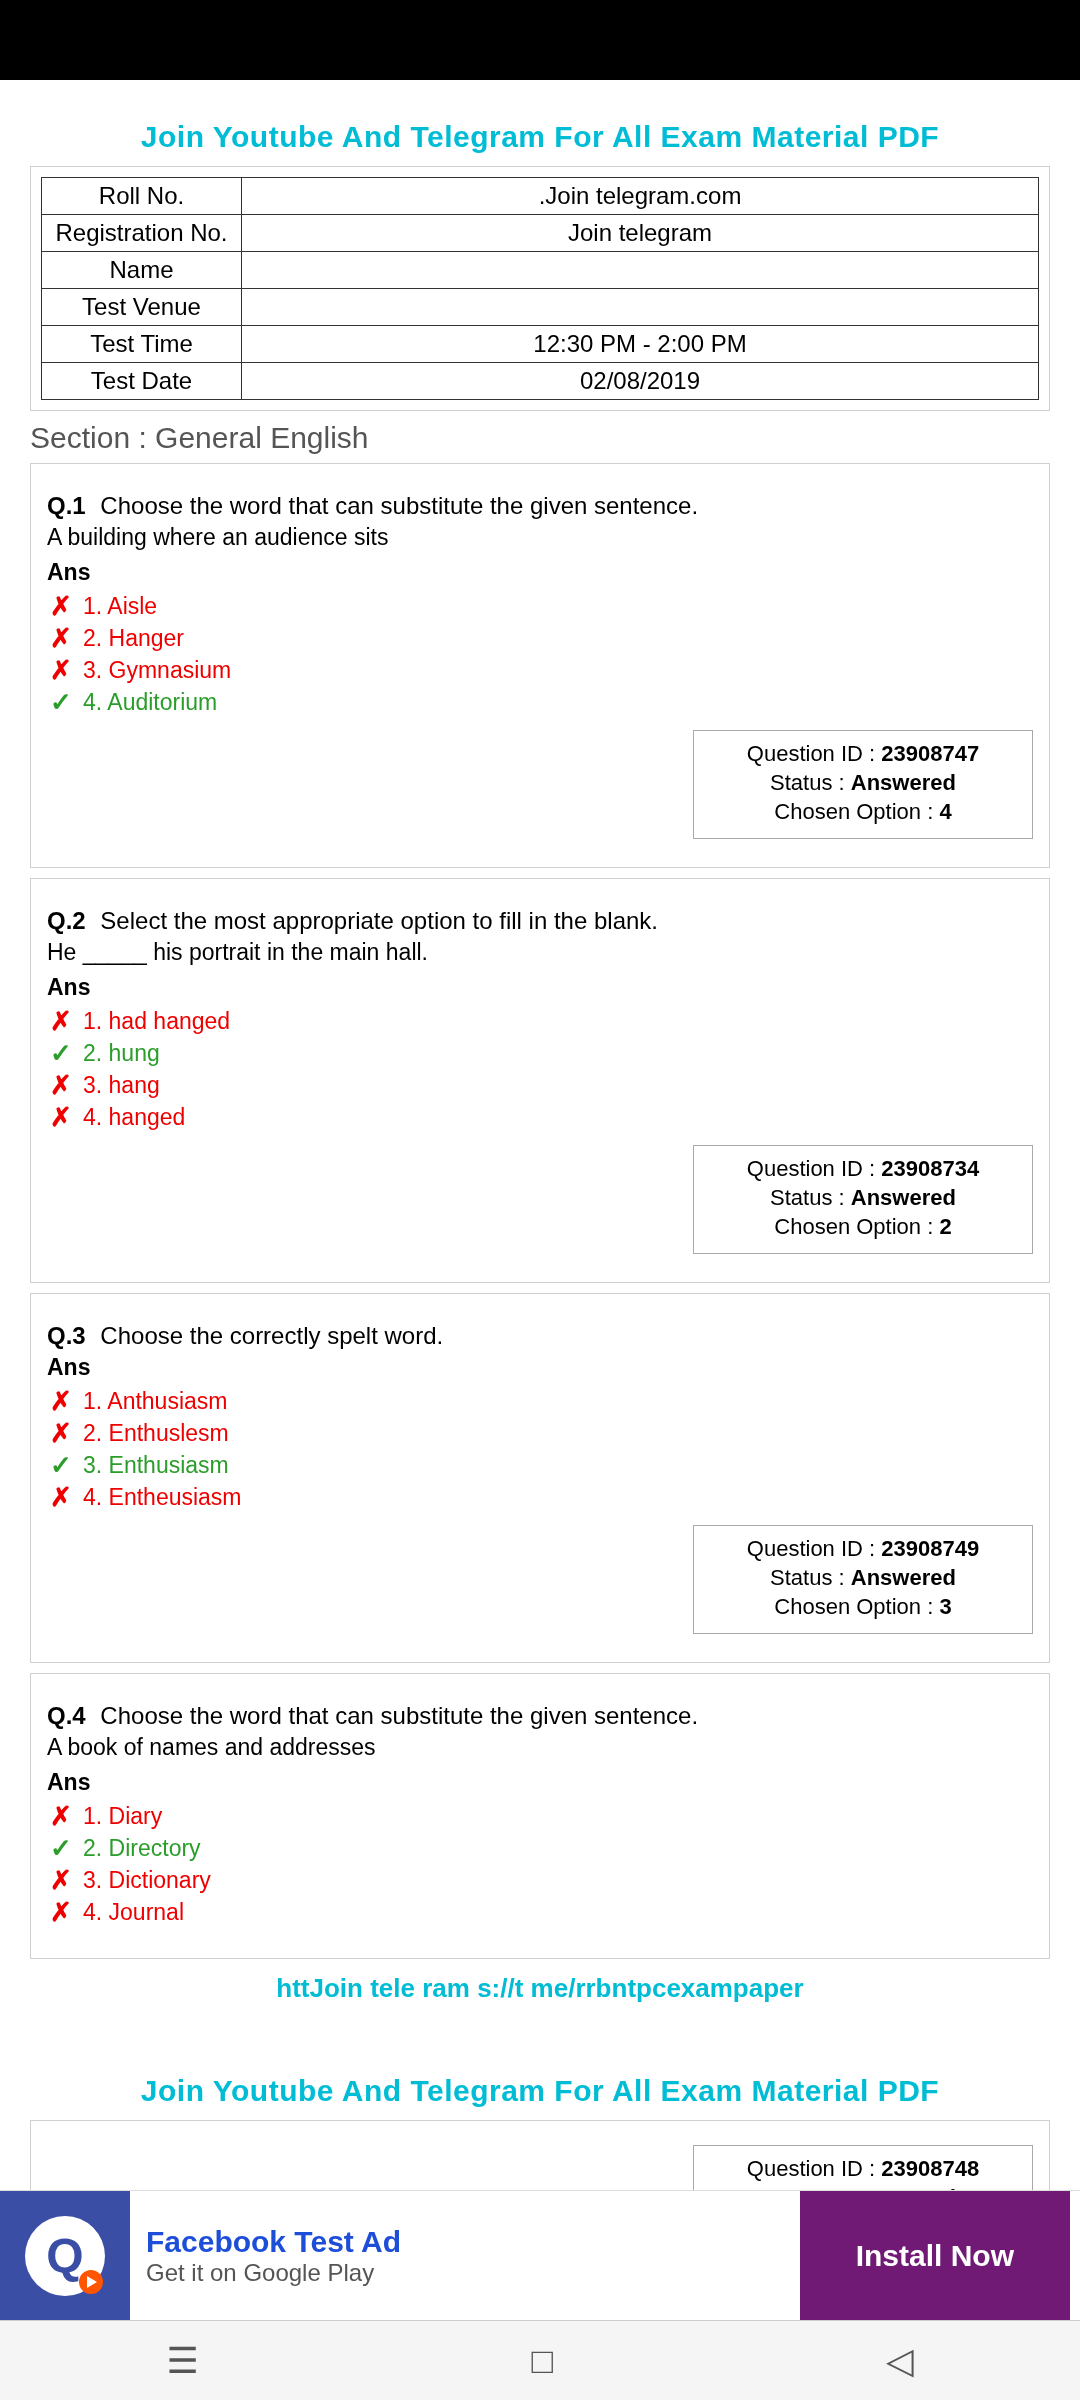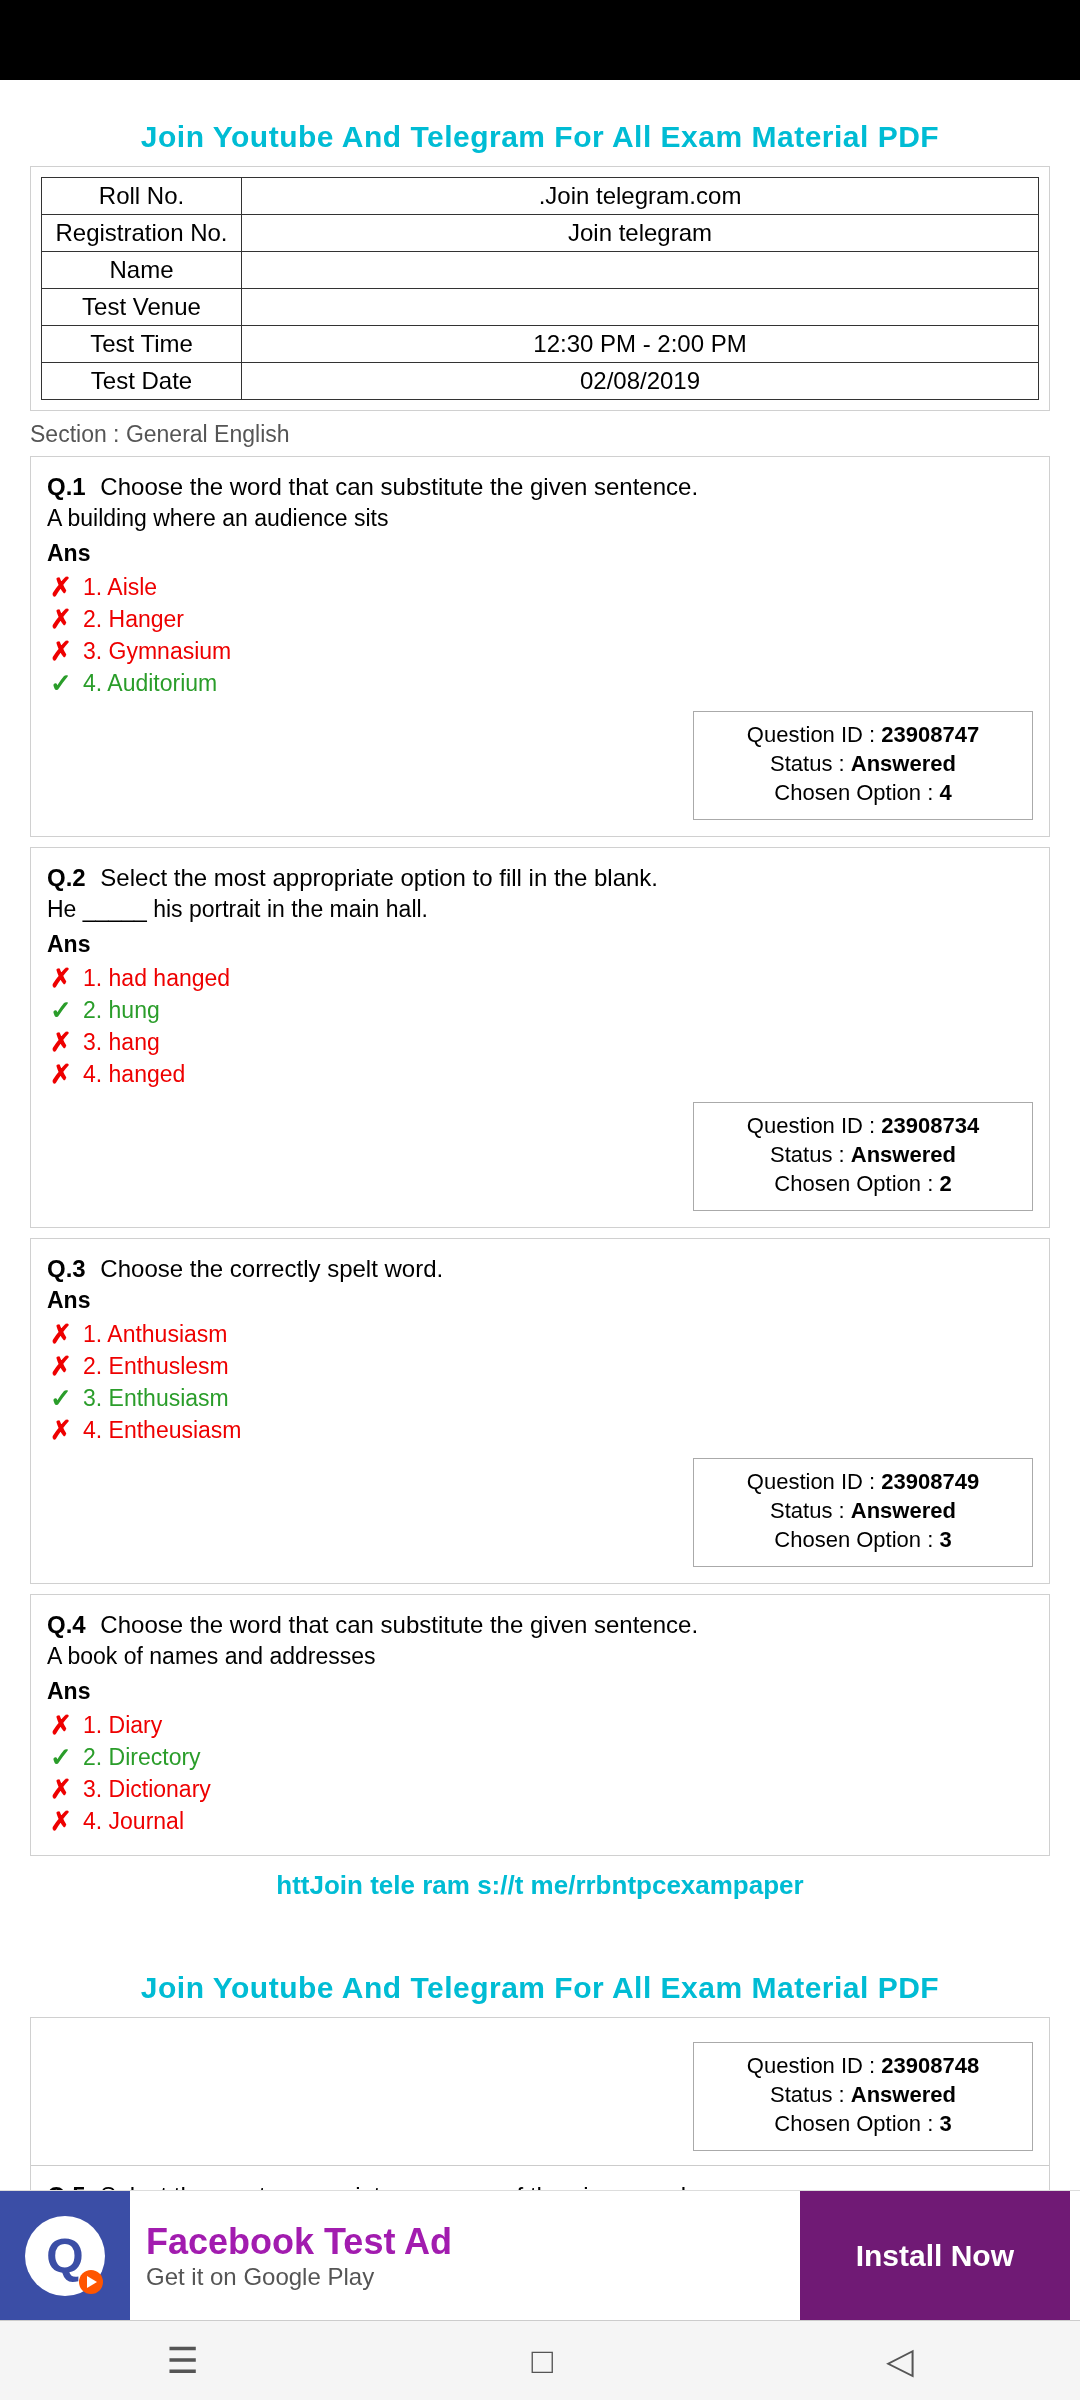--- a/index.html
+++ b/index.html
@@ -46,27 +46,27 @@
     }
     .info-table td {
       border: 1px solid #333;
       padding: 4px 8px;
       text-align: center;
     }
     .info-table td:first-child {
       width: 200px;
     }
     .section-label {
-      font-size: 23px;
+      font-size: 30px;
       color: #555;
       margin-bottom: 8px;
     }
     .question-block {
       border: 1px solid #ccc;
-      padding: 16px 16px;
+      padding: 28px 16px;
       margin-bottom: 18px;
     }
     .q-header {
       font-size: 24px;
       font-weight: bold;
       margin-bottom: 4px;
     }
     .q-subtext {
       font-size: 23px;
       margin-bottom: 8px;
@@ -185,23 +185,23 @@
       border-top: 6px solid transparent;
       border-bottom: 6px solid transparent;
       border-left: 10px solid #fff;
       margin-left: 2px;
     }
     .ad-text-area {
       flex: 1;
       padding: 0 16px;
     }
     .ad-title {
-      font-size: 36px;
-      font-weight: bold;
-      color: #a21caf;
+      font-size: 30px;
+      font-weight: bold;
+      color: #1d4ed8;
     }
     .ad-subtitle {
       font-size: 24px;
       color: #555;
     }
     .ad-install-btn {
       background: #701a75;
       color: #fff;
       font-size: 30px;
       font-weight: bold;

